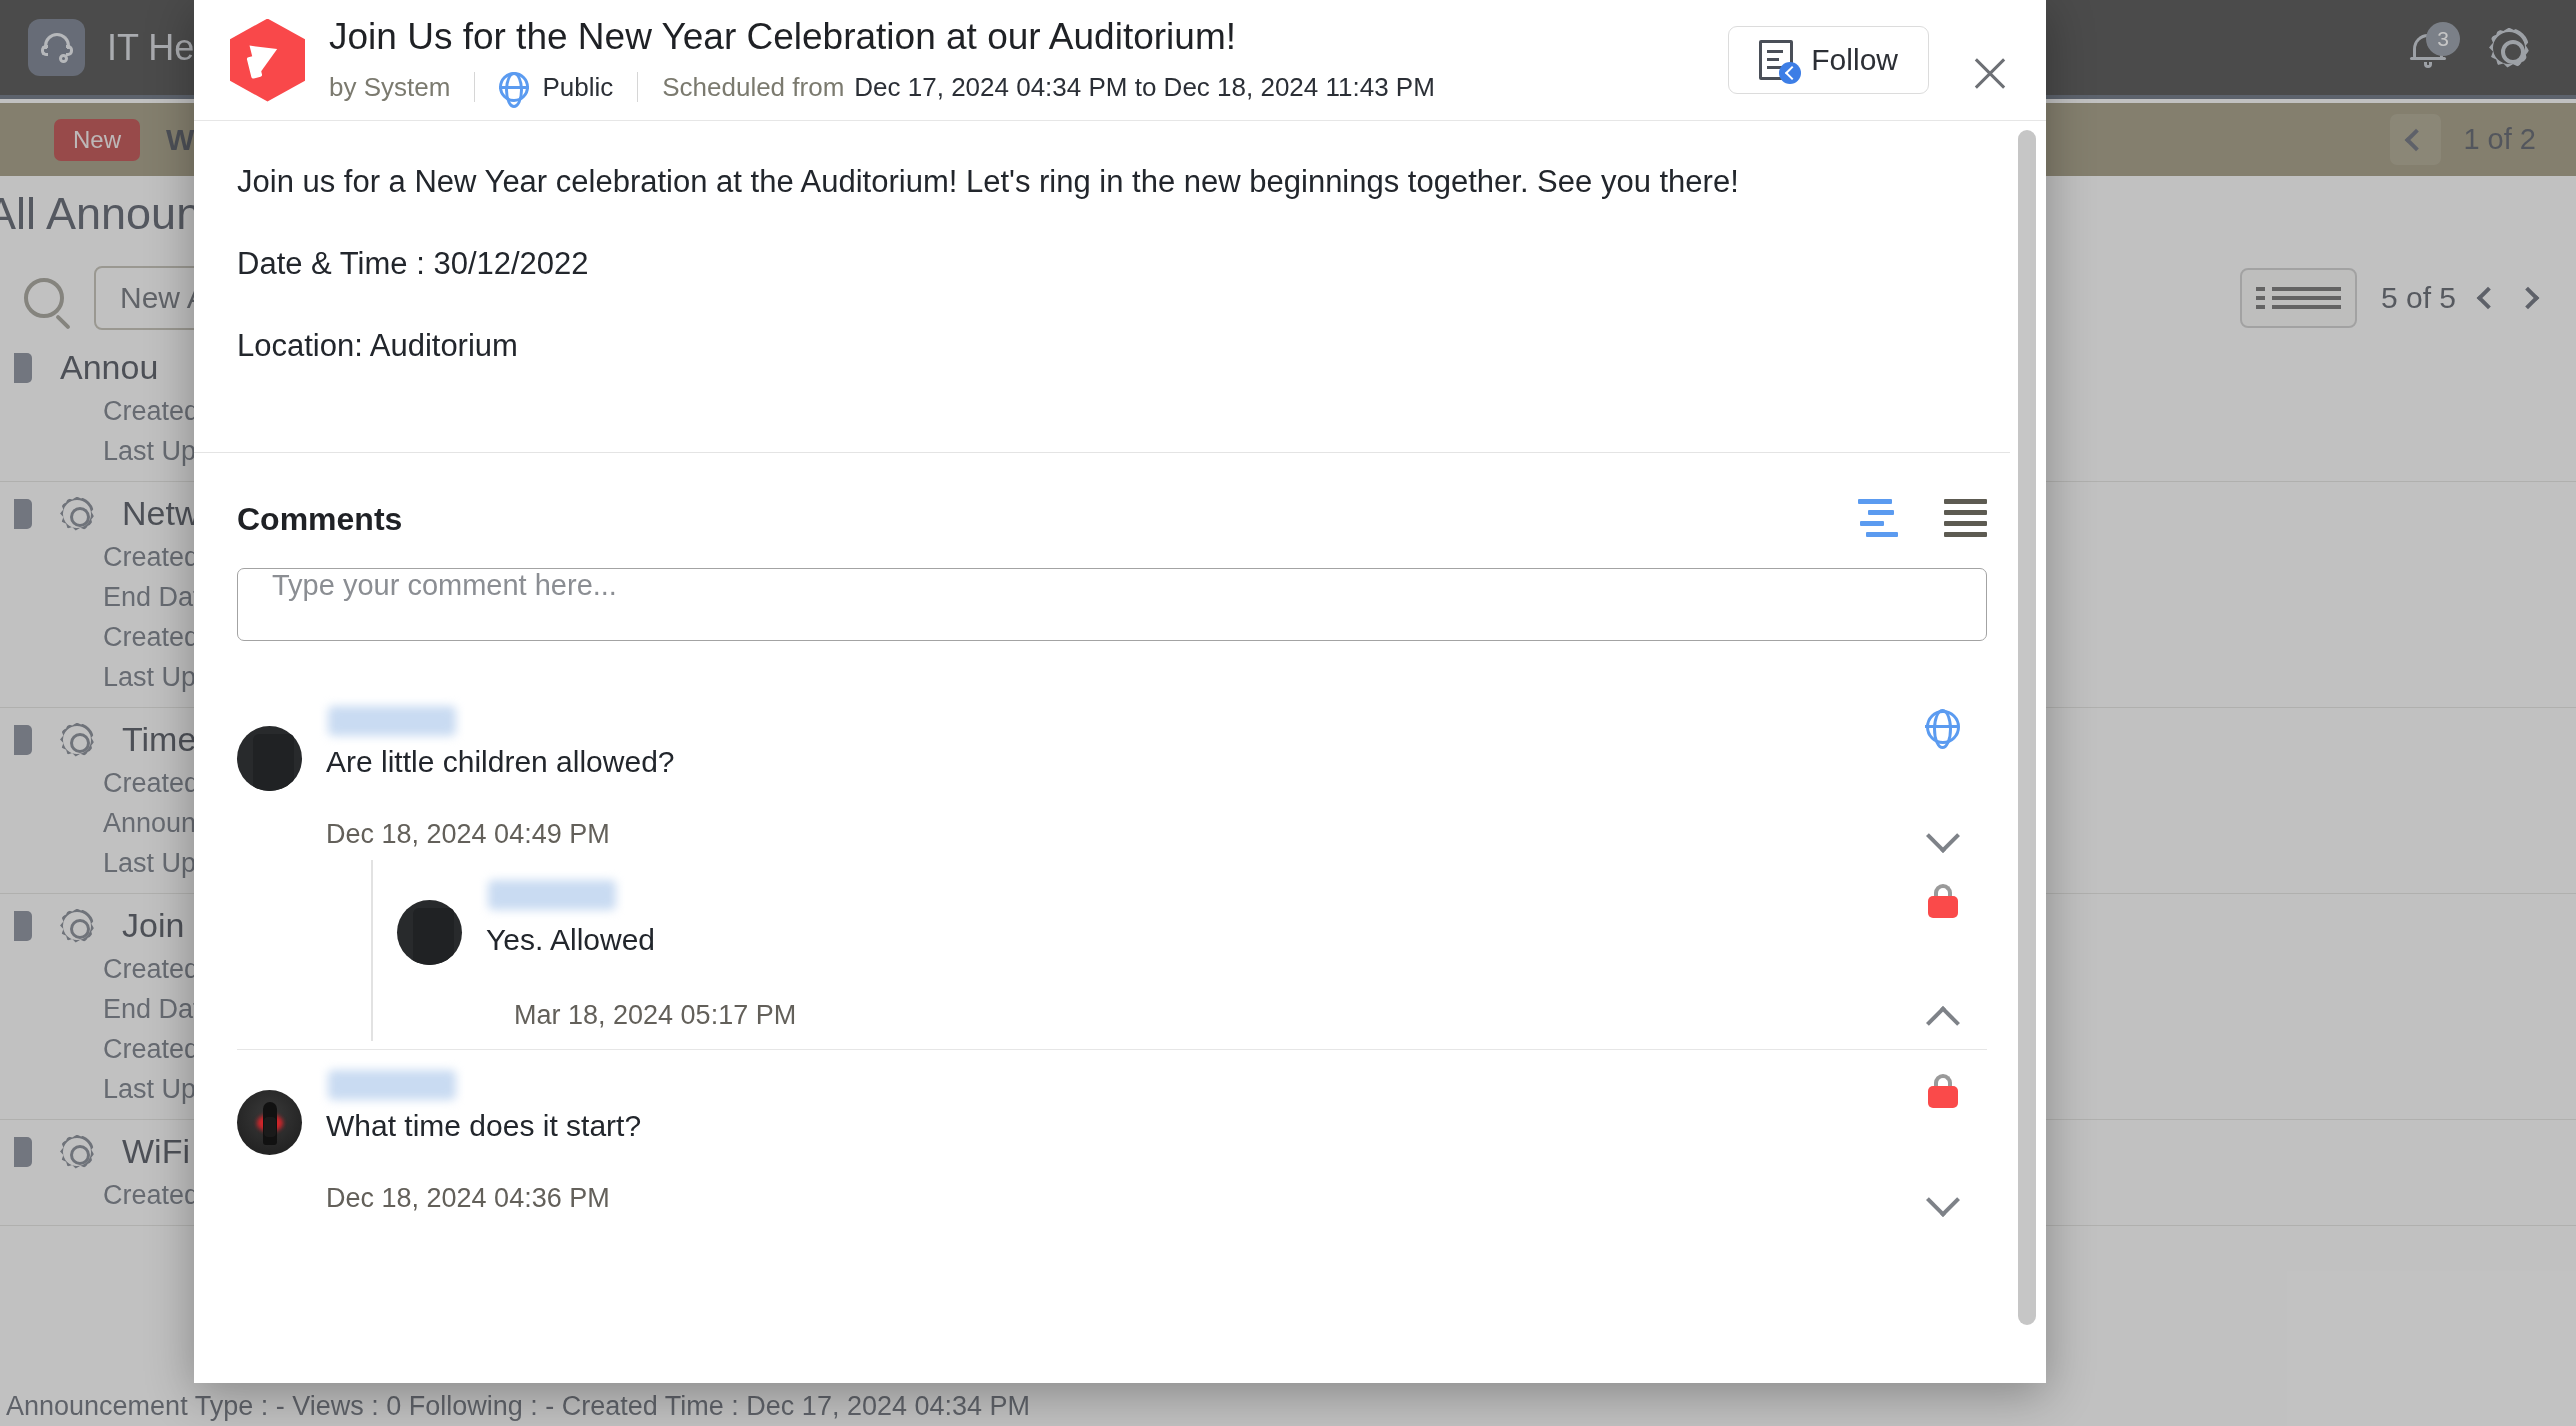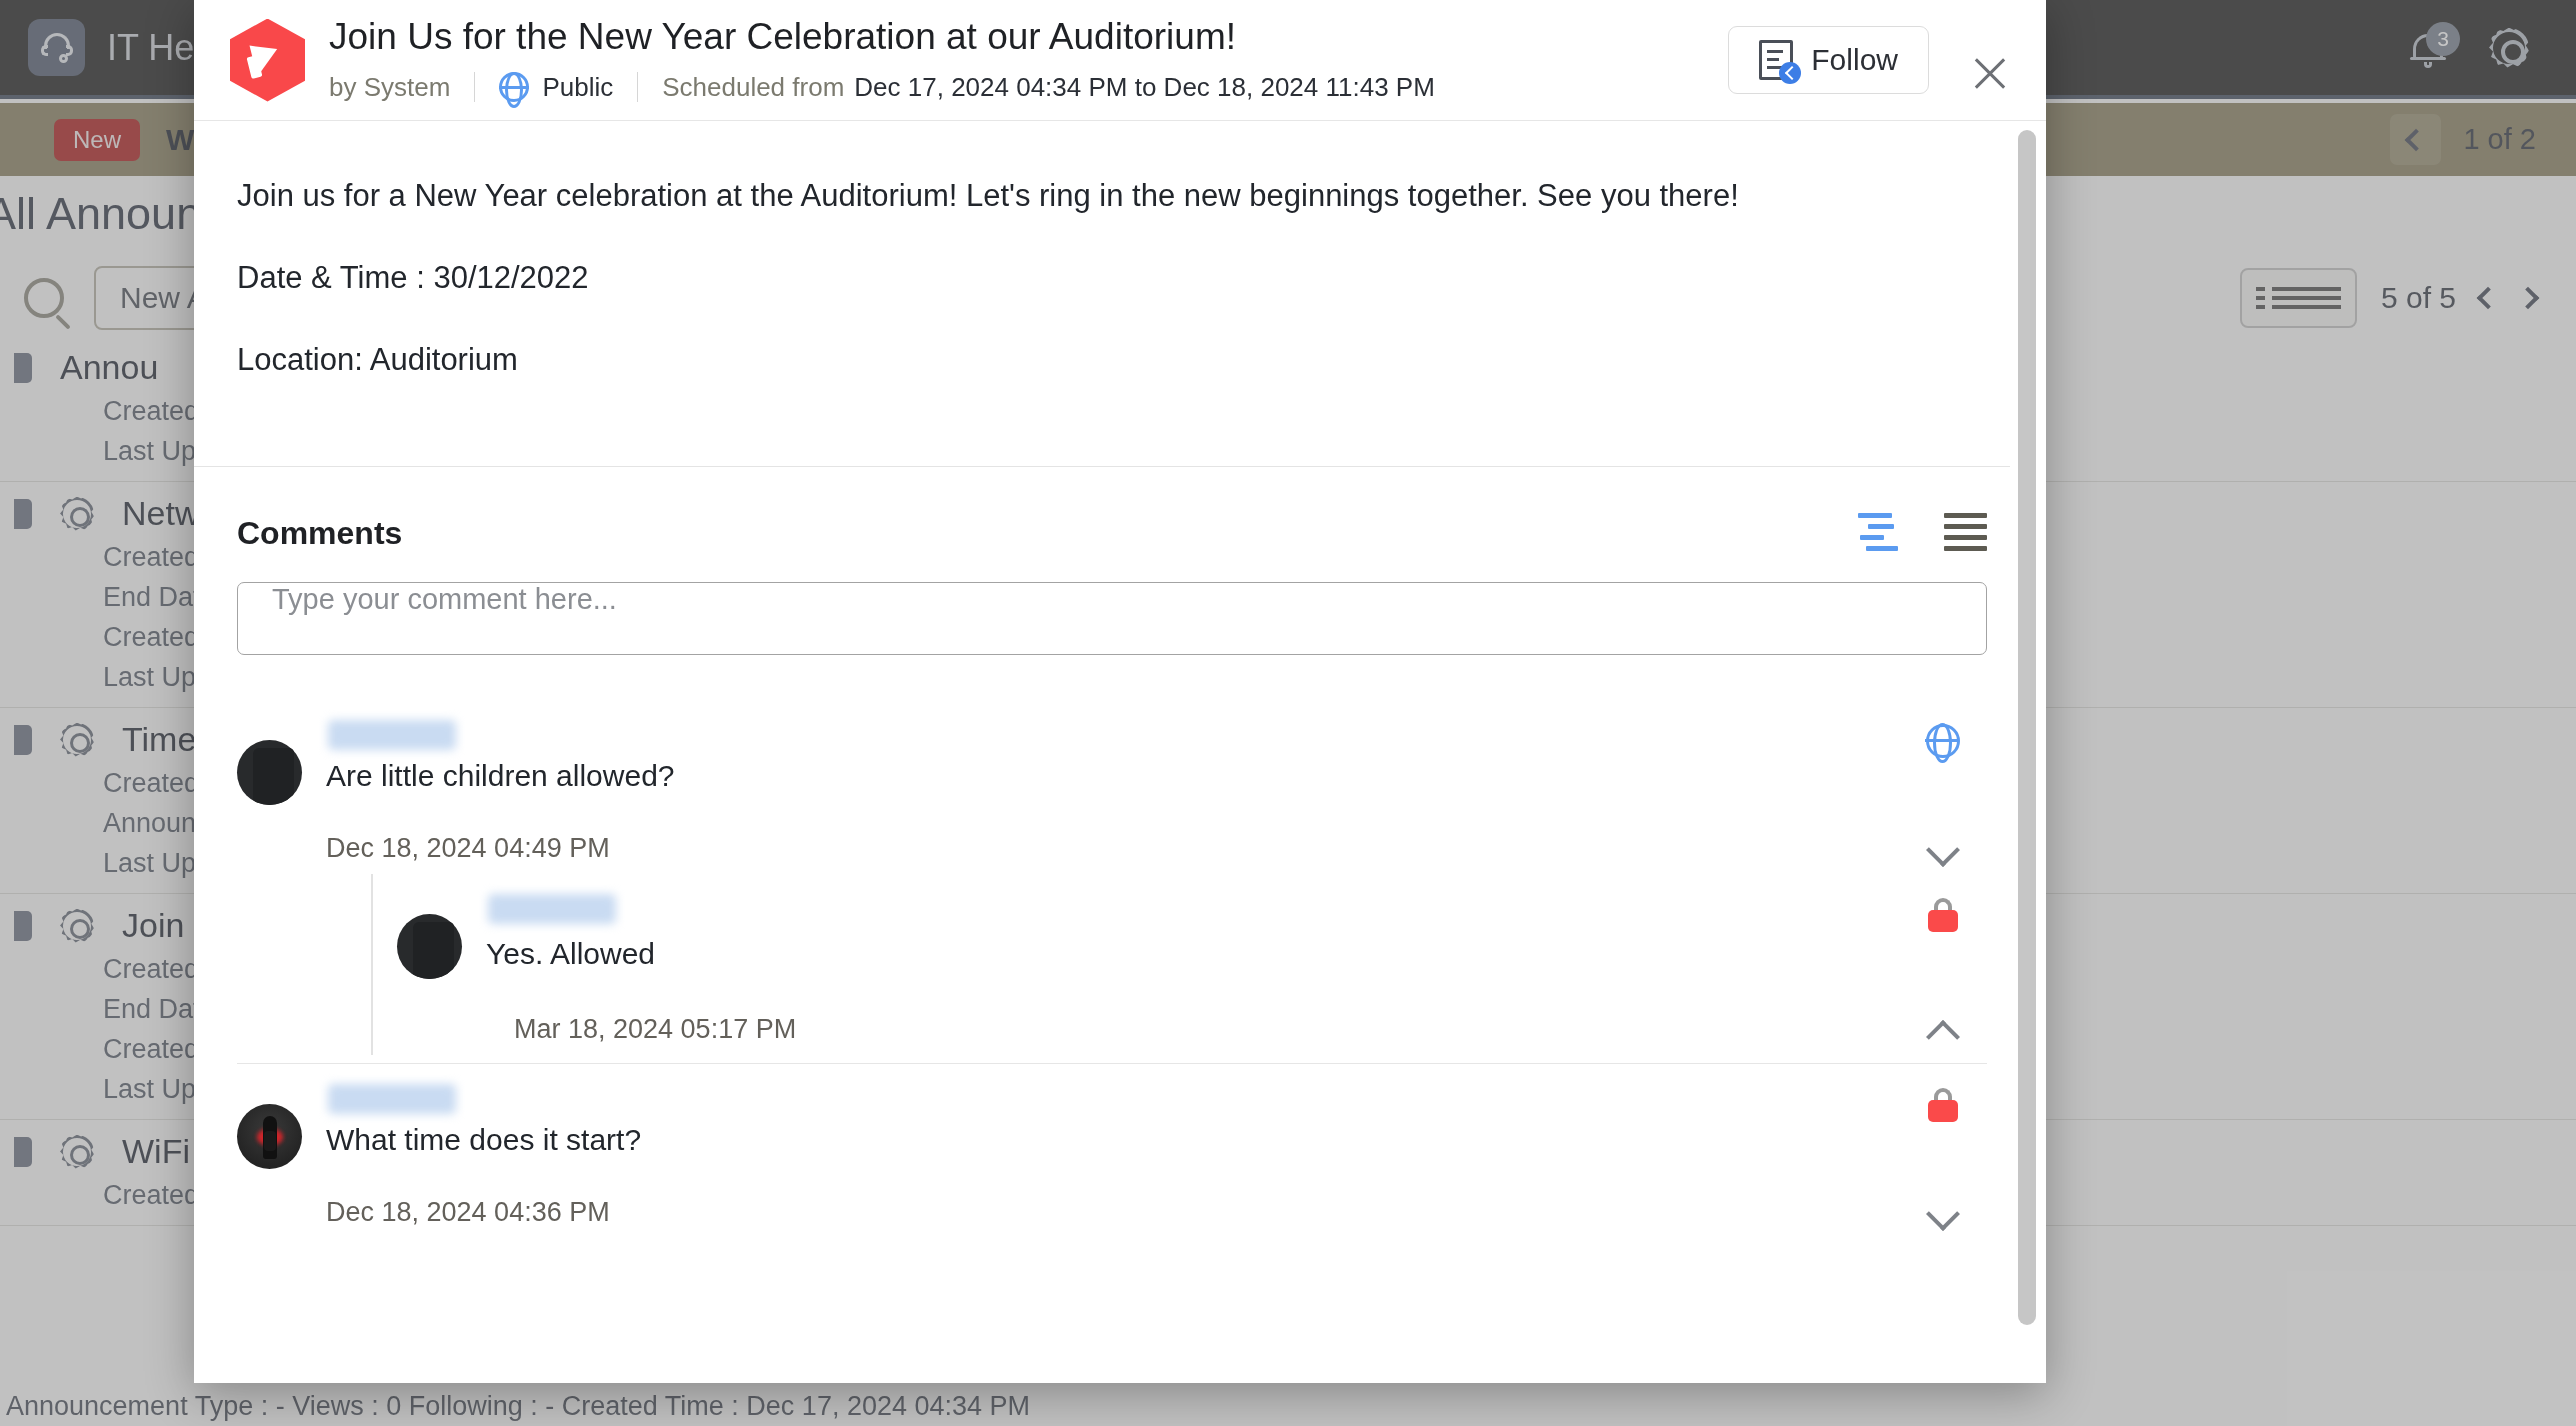--- a/index.html
+++ b/index.html
@@ -178,21 +178,20 @@
     position: absolute; inset: 0; background: rgba(120,120,120,0.42);
   }
 
   
   #modal {
     position: absolute; left: 194px; top: 0; width: 1852px; height: 1383px;
     background: #ffffff;
     box-shadow: 0 10px 45px rgba(0,0,0,0.30);
     display: flex; flex-direction: column;
     overflow: hidden;
-    gap: 14px;
   }
   .modal-header {
     height: 121px; flex: none;
     border-bottom: 1px solid #e6e6e6;
     display: flex; align-items: center; padding: 0 34px 0 36px;
     background: #fff;
   }
   .ann-icon {
     width: 75px; height: 83px; flex: none; position: relative;
     background: #f9484a;

